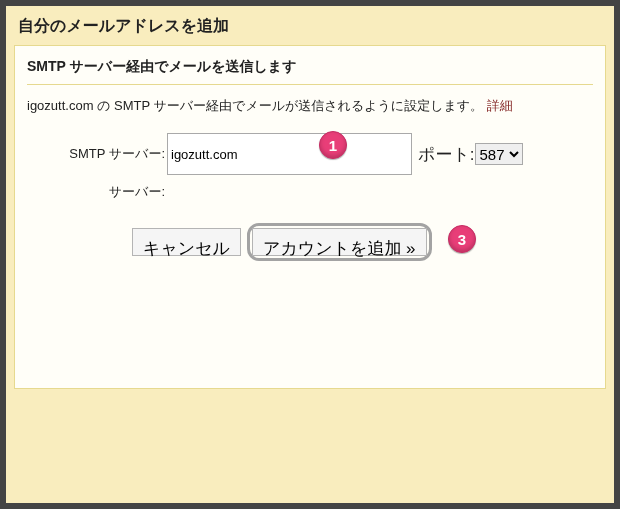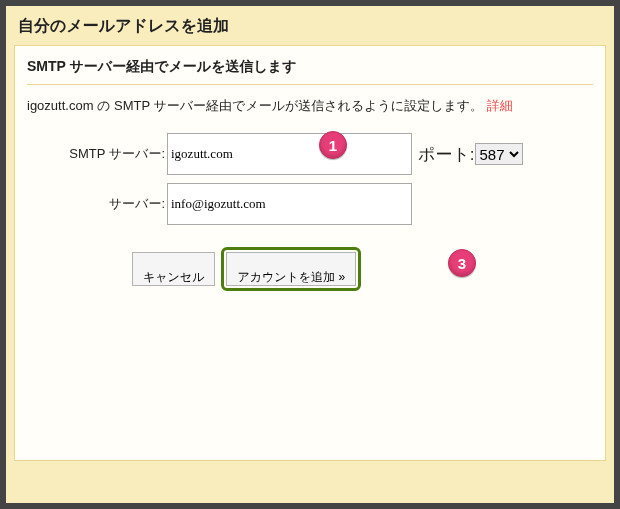--- a/index.html
+++ b/index.html
@@ -19,52 +19,52 @@
   }
   .titlebar {
     padding: 10px 12px 8px 12px;
     font-size: 16px;
     font-weight: bold;
   }
   .panel {
     margin: 0 8px 8px 8px;
     background: #fffef8;
     border: 1px solid #e6d98f;
-    height: 416px;
+    height: 344px;
     padding: 8px 12px;
   }
   .subtitle {
     font-size: 14px;
     font-weight: bold;
     padding: 4px 0 8px 0;
     border-bottom: 1px solid #e6d98f;
   }
   .desc {
     padding: 12px 0 6px 0;
     font-size: 13px;
   }
-  .desc a, .radio-row a { color: #ef4444; cursor: pointer; }
+  .desc a, .radio-row a { color: #7f1d1d; cursor: pointer; }
   .form {
     margin-top: 12px;
   }
   .row {
     display: flex;
     align-items: center;
     margin-bottom: 3px;
     position: relative;
     margin-top: 8px;
   }
   .label-cell {
     width: 140px;
     text-align: right;
     padding-right: 2px;
     font-size: 13px;
   }
   input[type=text], input[type=password] {
-    font-family: Liberation Serif, serif;
+    font-family: Liberation Sans, sans-serif;
     font-size: 13px;
     padding: 20px 3px;
     border: 1px solid #a9a9a9;
     background: #fff;
     height: 22px;
   }
   .smtp-input { width: 245px; }
   .user-input, .pass-input { width: 245px; }
   .hl { background: #ffff00; }
   .port-label { margin-left: 6px; font-size:17px; }
@@ -84,30 +84,30 @@
   .buttons {
     margin-top: 22px;
     margin-left: 105px;
     display: flex;
     align-items: center;
     gap: 6px;
     position: relative;
   }
   button {
     font-family: Arial, "Meiryo", sans-serif;
-    font-size: 12px;
-    padding: 16px 10px;
+    font-size: 17px;
+    padding: 8px 10px;
     background: #f5f5f5;
     border: 1px solid #b4b4b4;
     cursor: pointer;
     height: 28px;
   }
   .add-wrap {
-    border: 3px solid #4d7c0f;
-    border-radius: 6px;
+    border: 3px solid #a3a3a3;
+    border-radius: 12px;
     padding: 2px;
     display: inline-flex;
   }
   .callout {
     position: absolute;
     width: 28px;
     height: 28px;
     border-radius: 50%;
     background: #e83e78;
     color: #fff;
@@ -140,21 +140,20 @@
         <input type="text" class="smtp-input" value="igozutt.com" style="">
         <span class="port-label">ポート:</span>
         <select>
           <option>587</option>
         </select>
         <div class="callout" style="left:292px; top:-2px;">1</div>
       </div>
 
       <div class="row">
         <div class="label-cell">サーバー:</div>
-        <input type="text" class="user-input hl" value="info@igozutt.com" style="">
       </div>
 
 
       <div class="radio-block">
       </div>
 
       <div class="buttons">
         <button>キャンセル</button>
         <span class="add-wrap">
           <button>アカウントを追加 »</button>

